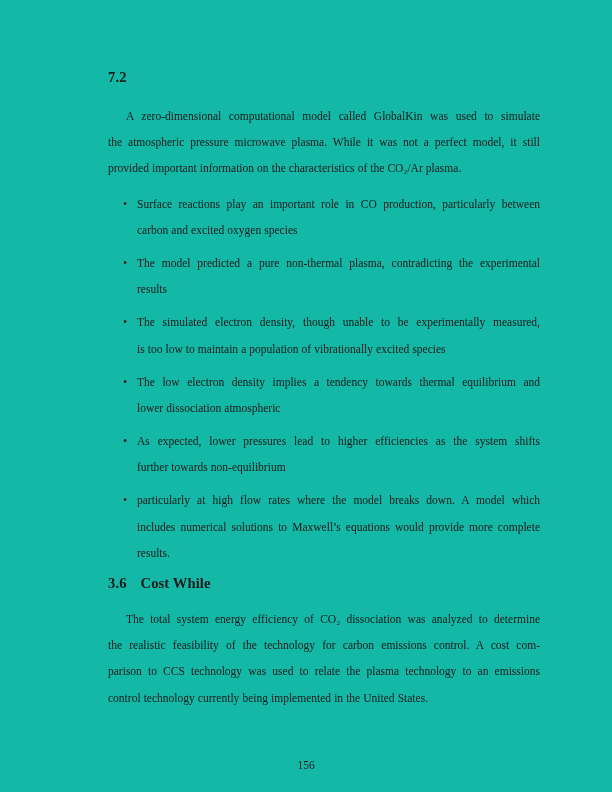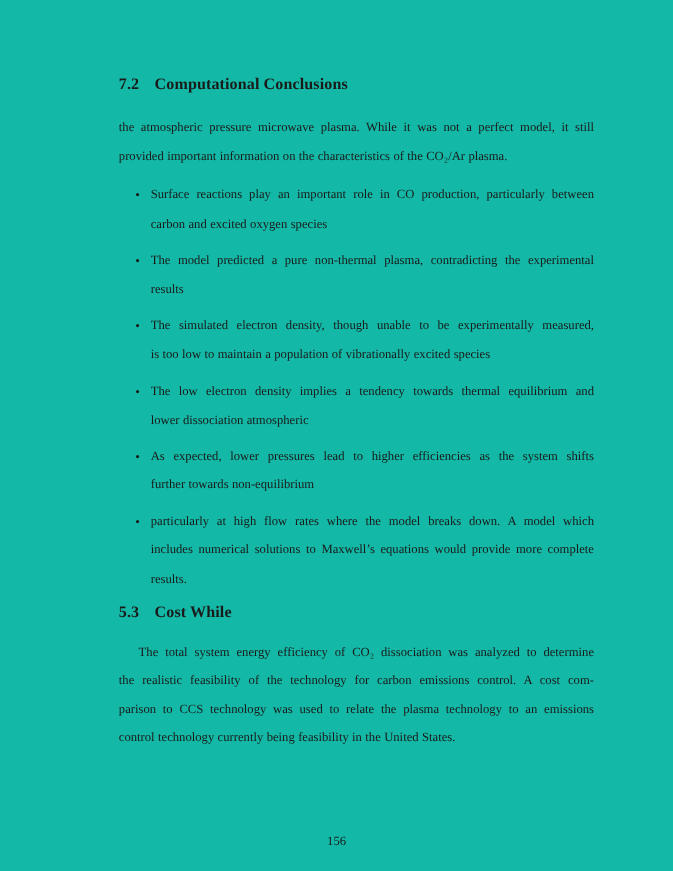--- a/index.html
+++ b/index.html
@@ -75,24 +75,24 @@
   }
 </style>
 </head>
 <body>
 
 <div class="page">
   <div class="content">
 
     <div class="section-heading heading-72">
       <span>7.2</span>
-      <span>Computational Conclusions</span>
     </div>
 
     <div class="para">
+      <div class="line first-indent">A zero-dimensional computational model called GlobalKin was used to simulate</div>
       <div class="line">the atmospheric pressure microwave plasma. While it was not a perfect model, it still</div>
       <div class="line last">provided important information on the characteristics of the CO₂/Ar plasma.</div>
     </div>
 
     <div class="bullet-list">
 
       <div class="bullet-item">
         <span class="bullet-marker">•</span>
         <div class="line">Surface reactions play an important role in CO production, particularly between</div>
         <div class="line last">carbon and excited oxygen species</div>
@@ -125,27 +125,27 @@
       <div class="bullet-item">
         <span class="bullet-marker">•</span>
         <div class="line">particularly at high flow rates where the model breaks down. A model which</div>
         <div class="line">includes numerical solutions to Maxwell’s equations would provide more complete</div>
         <div class="line last">results.</div>
       </div>
 
     </div>
 
     <div class="section-heading heading-73">
-      <span>5.3</span>
+      <span>3.6</span>
       <span>Cost While</span>
     </div>
 
     <div class="para para-73">
       <div class="line first-indent">The total system energy efficiency of CO₂ dissociation was analyzed to determine</div>
       <div class="line">the realistic feasibility of the technology for carbon emissions control. A cost com-</div>
       <div class="line">parison to CCS technology was used to relate the plasma technology to an emissions</div>
-      <div class="line last">control technology currently being feasibility in the United States.</div>
+      <div class="line last">control technology currently being implemented in the United States.</div>
     </div>
 
   </div>
 
   <div class="page-number">156</div>
 </div>
 
 </body></html>

